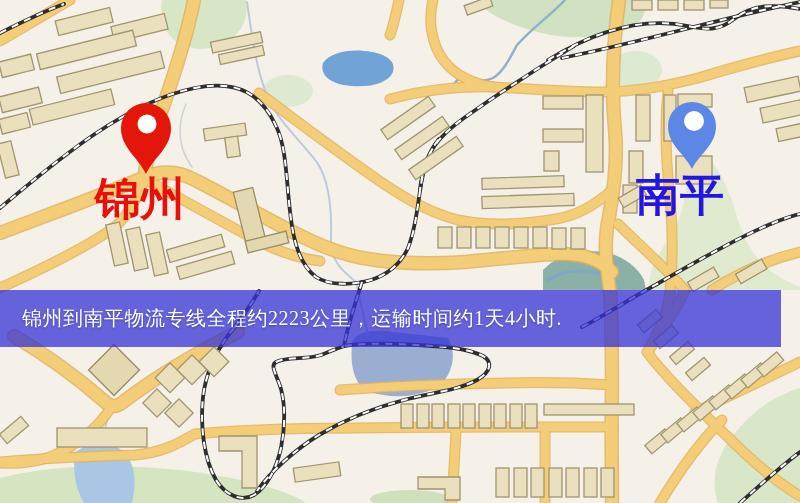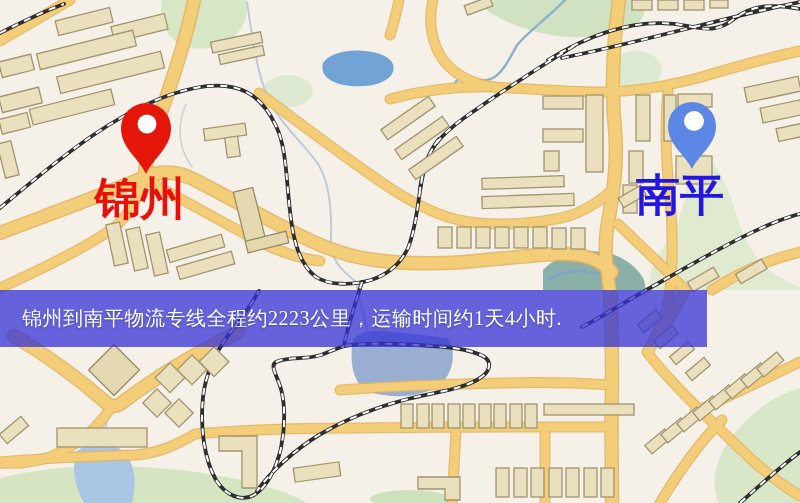--- a/index.html
+++ b/index.html
@@ -15,21 +15,21 @@
   #casing use.mn{stroke-width:11}    #roads use.mn{stroke-width:8.5}
   #railbase use{fill:none;stroke:#2e2e2e;stroke-width:3.8;stroke-linecap:round;}
   #raildash use{fill:none;stroke:#fff;stroke-width:2;stroke-dasharray:7 6.5;}
   .b{fill:#ebe0bc;stroke:#a2946e;stroke-width:1.3;}
   .bd{fill:#e4d8ae;stroke:#998b64;stroke-width:1.3;}
   
   .citylabel{position:absolute;transform:translateX(-50%);font-weight:bold;
     font-family:"Liberation Serif","DejaVu Serif",serif;line-height:1;white-space:nowrap;}
   .origin-label{left:140px;top:177px;font-size:45px;}
   .dest-label{left:680px;top:174px;font-size:44px;}
-  .banner{position:absolute;left:0;top:290px;width:707px;height:57px;display:flex;align-items:center;}
+  .banner{position:absolute;left:0;top:290px;width:781px;height:57px;display:flex;align-items:center;}
   .banner span{padding-left:22px;font-size:20px;letter-spacing:.5px;
     font-family:"Liberation Serif","DejaVu Serif",serif;text-shadow:0 1px 2px rgba(20,20,90,.35);}
 </style>
 </head>
 <body>
 
 <div class="stage">
 <svg class="mapsvg" width="800" height="503" viewBox="0 0 800 503" xmlns="http://www.w3.org/2000/svg">
 
   <defs>

